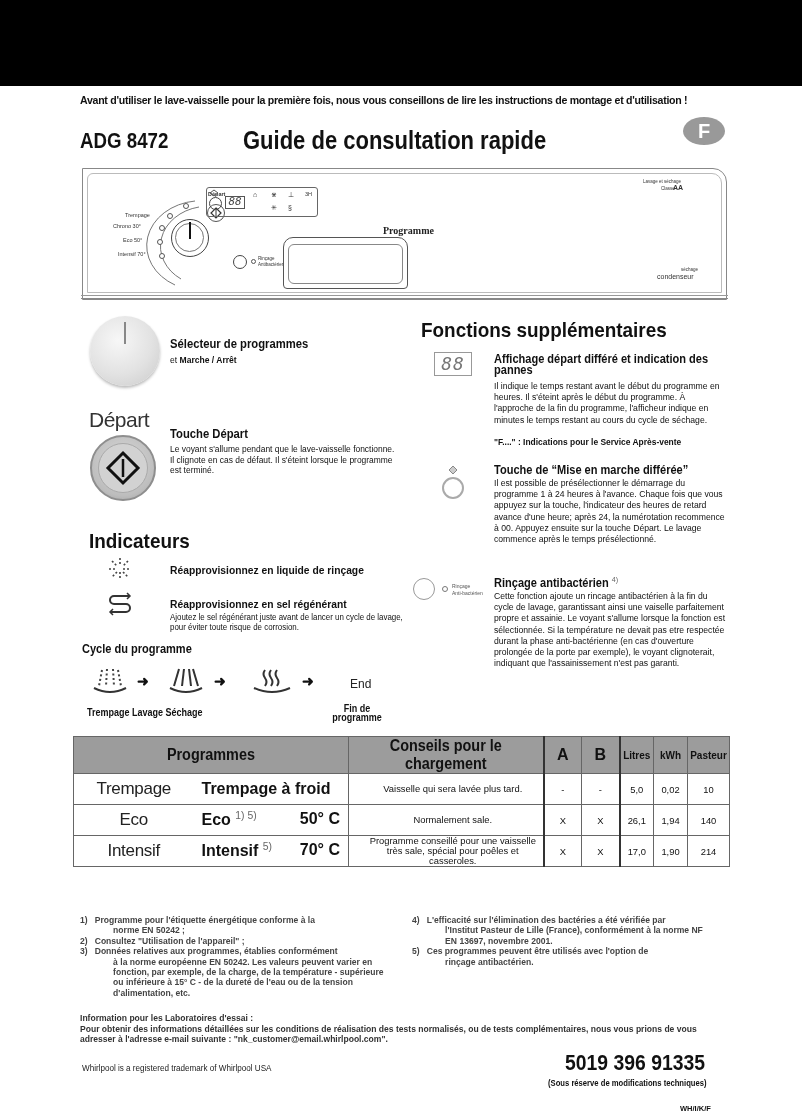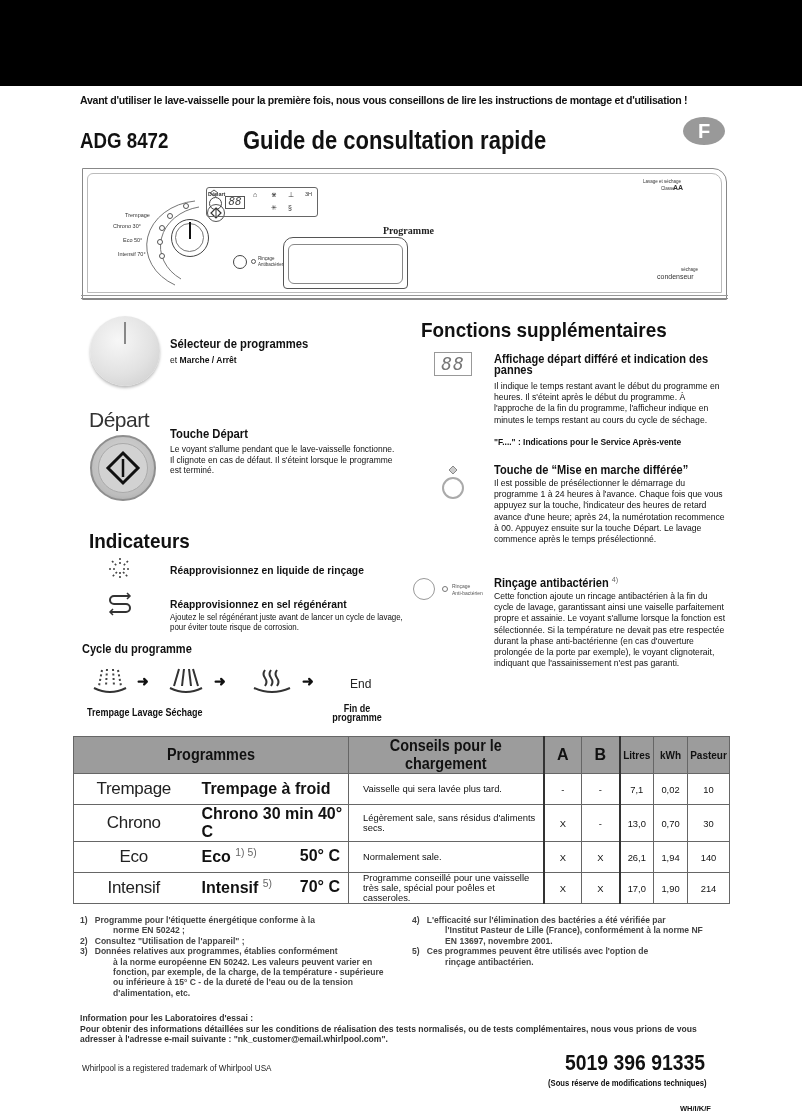--- a/index.html
+++ b/index.html
@@ -43,21 +43,21 @@
 
   
   .tbl { left: 73px; top: 736px; width: 656px; border-collapse: collapse; table-layout: fixed; }
   .tbl td, .tbl th { border: 1px solid #666; }
   .tbl .hd1 th { background: #9c9c9c; height: 26px; font-size: 15px; font-weight: bold; }
   .tbl .hd2 th { background: #9c9c9c; height: 22px; font-size: 16px; font-weight: bold; }
   .tbl .hd2 th.small { font-size: 10px; }
   .tbl tbody td { height: 31px; font-size: 9.4px; }
   .tbl td.prog-icon { font-size: 17px; text-align: center; color: #222; border-right: none; letter-spacing: -0.3px; }
   .tbl td.prog-name { font-size: 16px; font-weight: bold; border-left: none; padding-left: 8px; }
-  .tbl td.advice { padding-left: 14px; line-height: 10px; }
+  .tbl td.advice { padding-left: 14px; line-height: 10px; text-align: center; }
   .tbl td.ctr { text-align: center; }
   .tbl .thick-l { border-left: 2px solid #333; }
   .tbl .hdr-inner { display: inline-block; transform: scaleX(0.9); }
   .prog-name-wrap { display: flex; justify-content: space-between; padding-right: 8px; text-align: right; }
 
   .fn { font-size: 9.3px; font-weight: bold; color: #444; line-height: 10.4px; transform: scaleX(0.92); transform-origin: left top; }
   .fn .item { display: flex; }
   .fn .num { width: 16px; flex: none; }
   .fn .txt { flex: 1; }
   .fn .txt .cont { padding-left: 20px; display: block; }
@@ -261,33 +261,23 @@
       <th class="small">Pasteur</th>
     </tr>
   </thead>
   <tbody>
     <tr>
       <td class="prog-icon">Trempage</td>
       <td class="prog-name">Trempage à froid</td>
       <td class="advice">Vaisselle qui sera lavée plus tard.</td>
       <td class="ctr thick-l">-</td>
       <td class="ctr">-</td>
-      <td class="ctr thick-l">7,1</td>
+      <td class="ctr thick-l">5,0</td>
       <td class="ctr">0,02</td>
       <td class="ctr">10</td>
-    </tr>
-    <tr>
-      <td class="prog-icon">Chrono</td>
-      <td class="prog-name">Chrono 30 min 40° C</td>
-      <td class="advice">Légèrement sale, sans résidus d'aliments secs.</td>
-      <td class="ctr thick-l">X</td>
-      <td class="ctr">-</td>
-      <td class="ctr thick-l">13,0</td>
-      <td class="ctr">0,70</td>
-      <td class="ctr">30</td>
     </tr>
     <tr>
       <td class="prog-icon">Eco</td>
       <td class="prog-name">
         <div class="prog-name-wrap">
           <span><span>Eco</span> <sup>1)  5)</sup></span>
           <span>50° C</span>
         </div>
       </td>
       <td class="advice">Normalement sale.</td>

